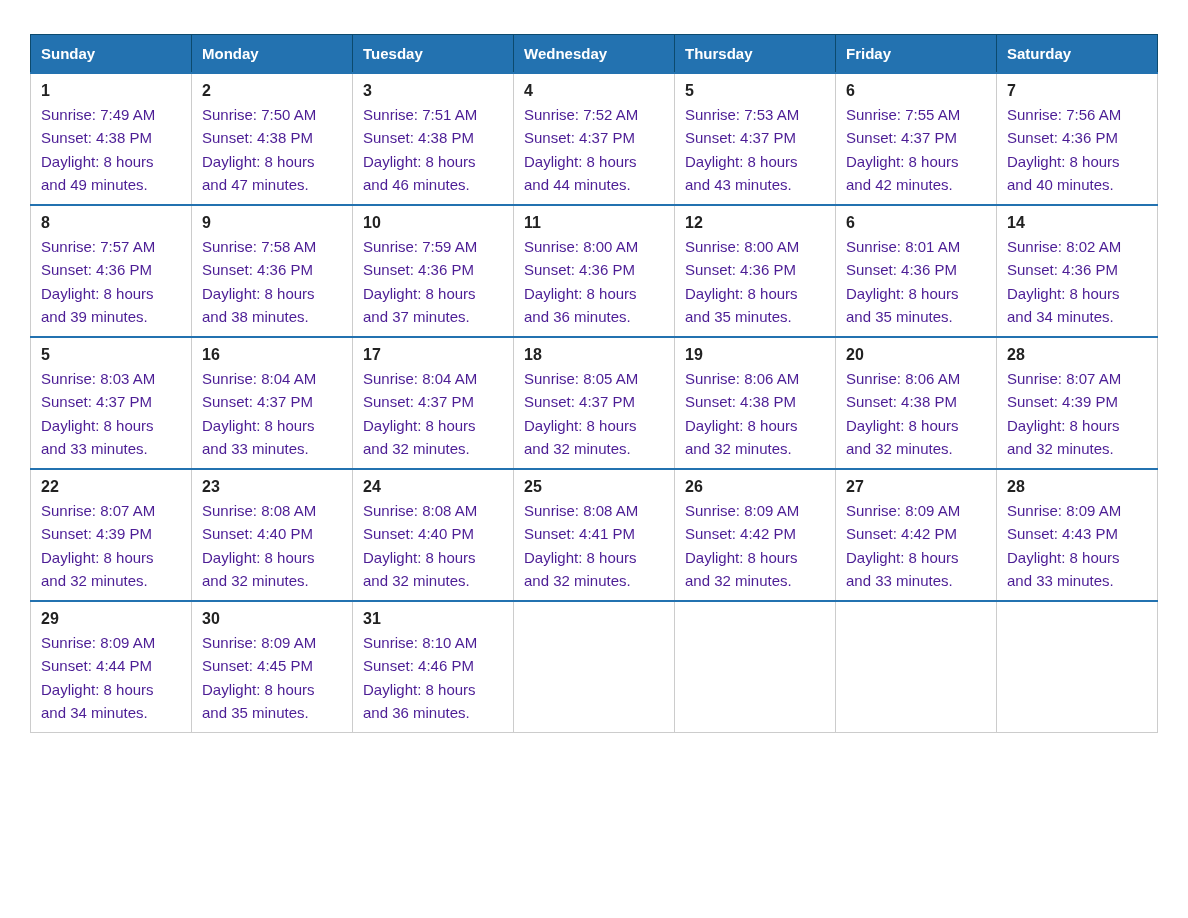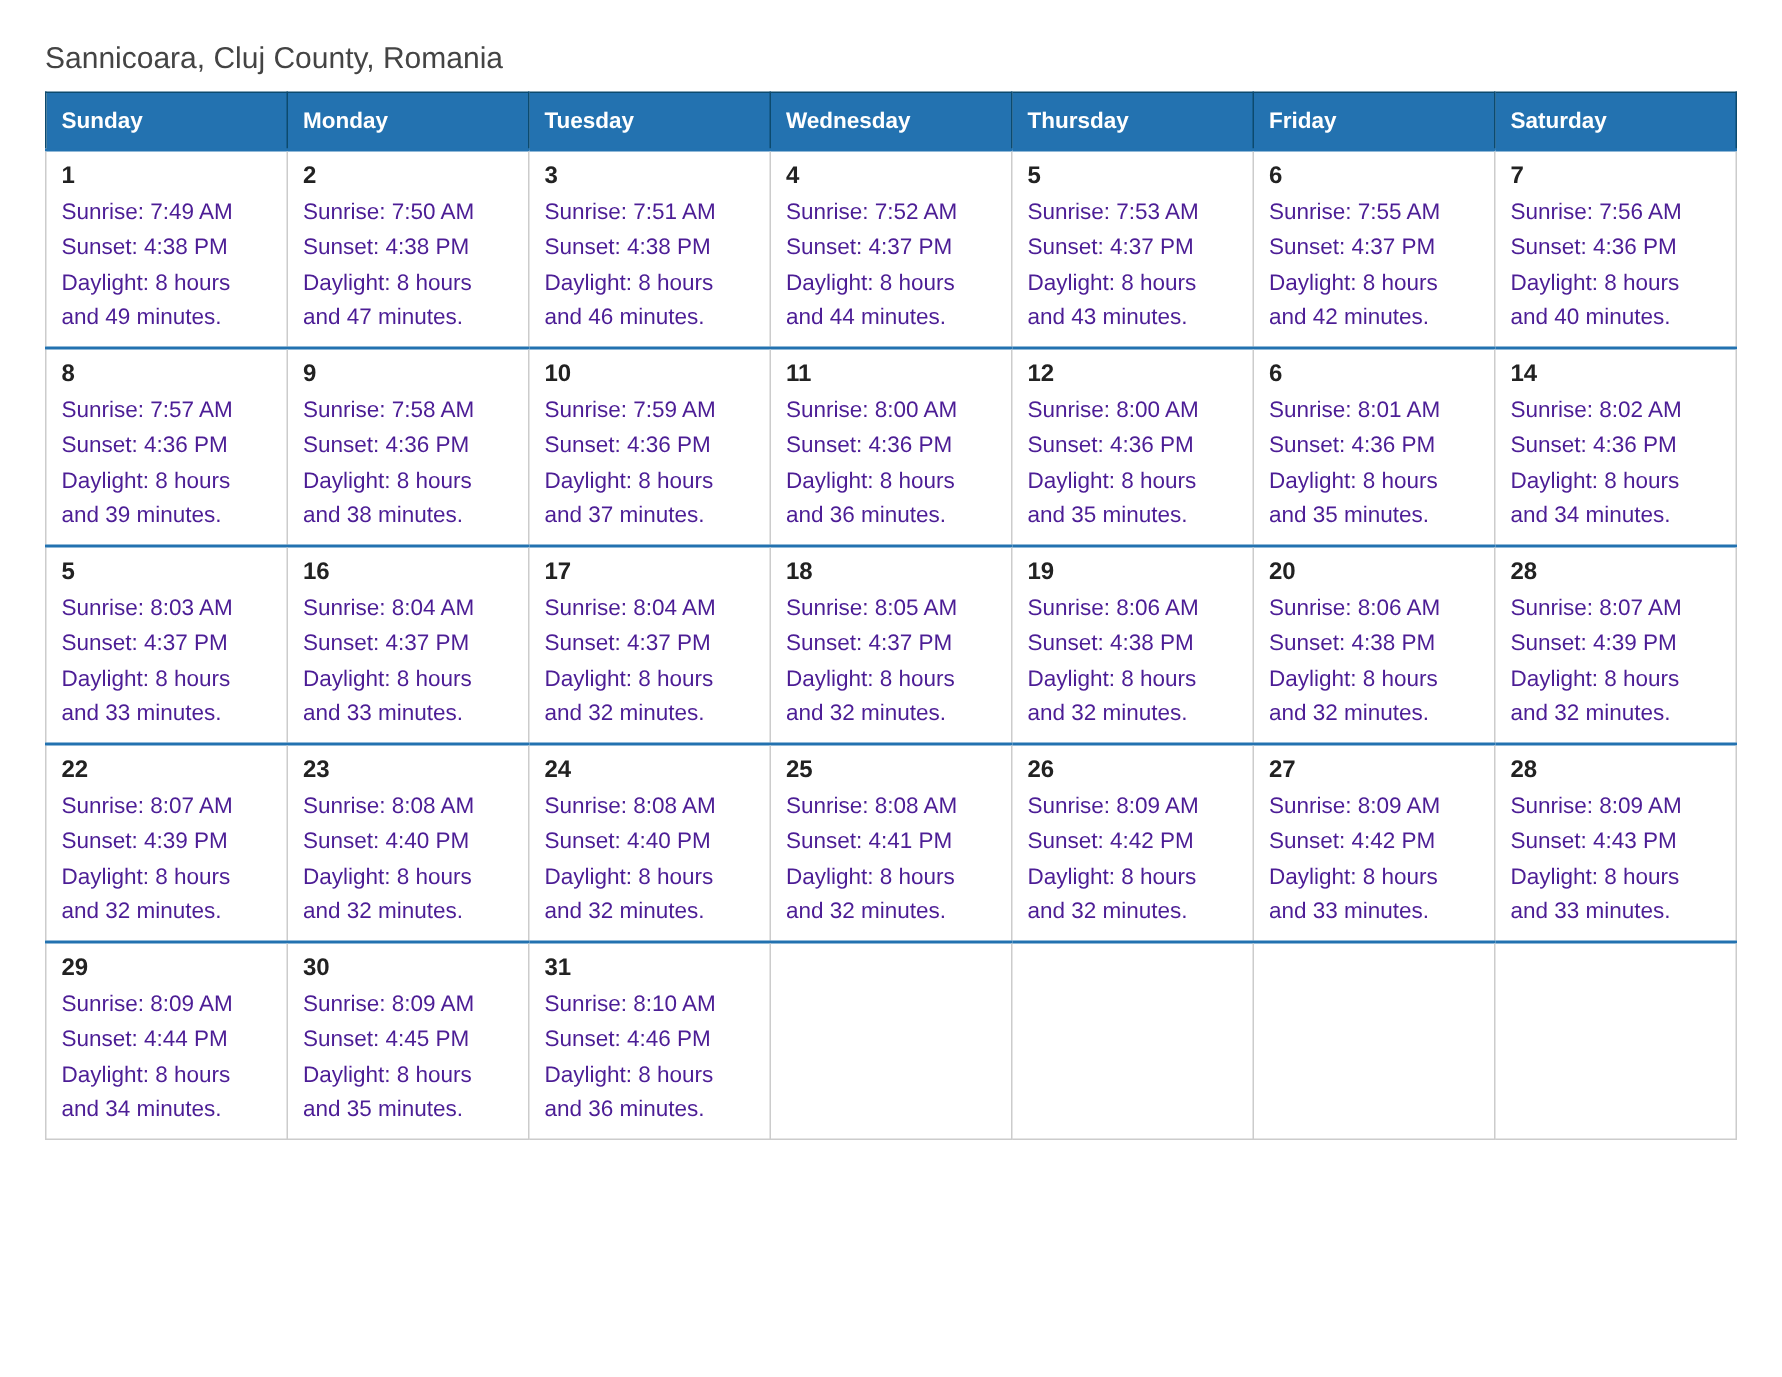--- a/index.html
+++ b/index.html
@@ -95,21 +95,20 @@
     }
     tbody tr:first-child td {
       border-top: 2px solid #2372b0;
     }
   </style>
 </head>
 <body>
 
 <div class="header-row">
   <div class="title-area">
-    <div class="location-title">Sannicoara, Cluj County, Romania</div>
   </div>
 </div>
 
 <table>
   <thead>
     <tr>
       <th>Sunday</th>
       <th>Monday</th>
       <th>Tuesday</th>
       <th>Wednesday</th>

